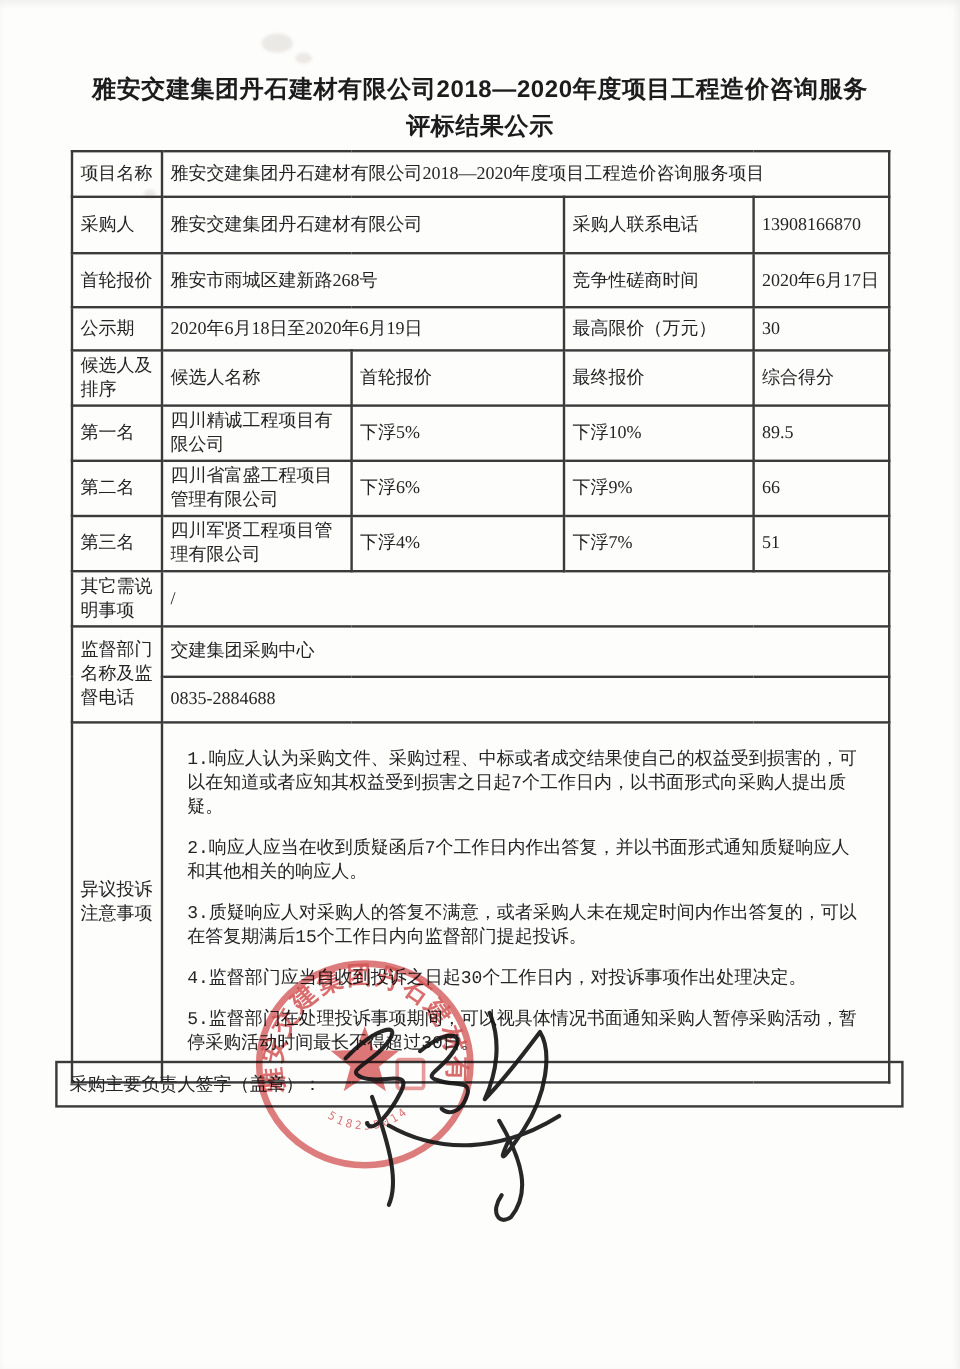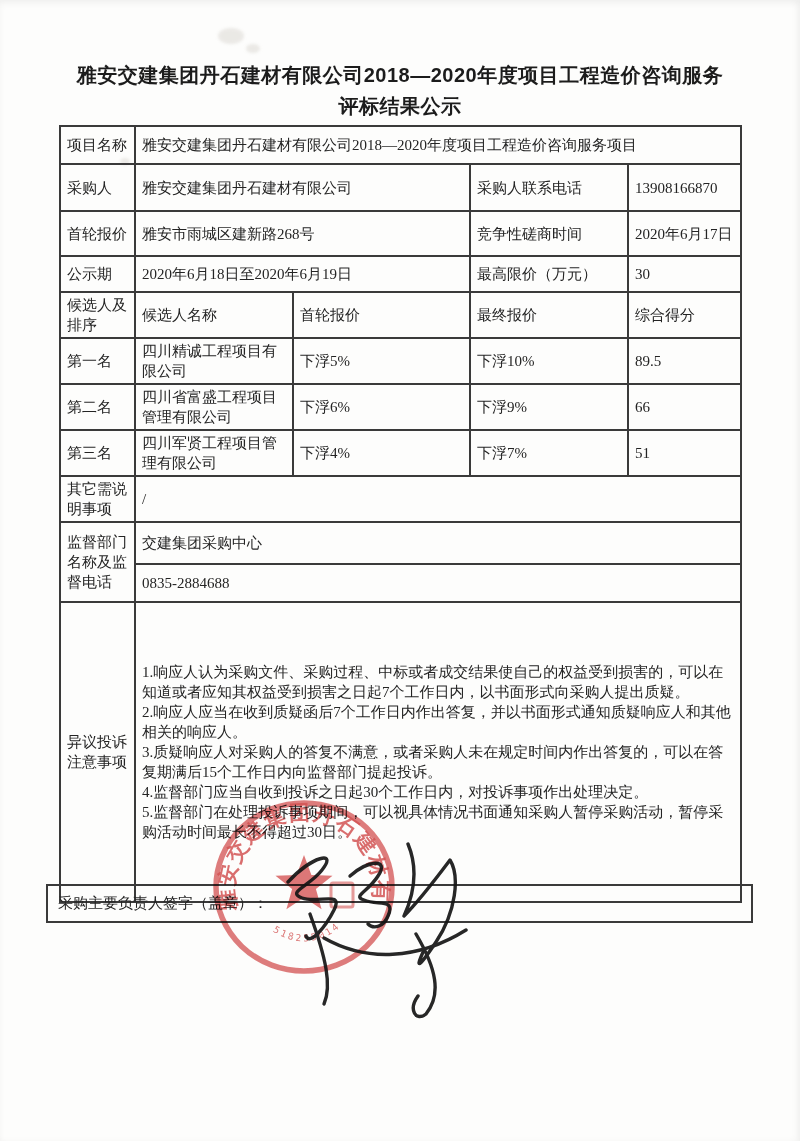--- a/index.html
+++ b/index.html
@@ -27,21 +27,21 @@
   }
   table.main td {
     border:2px solid #3a3a3a; font-size:15px; color:#242424;
     vertical-align:middle; padding:2px 6px; line-height:20px;
     overflow:hidden;
   }
   .lbl { padding:2px 2px 2px 5px; }
   .ctr { }
   .val { padding-left:9px; }
   .obj-cell { vertical-align:top; padding:60px 10px 8px 8px; line-height:25.5px; }
-  .obj-item { margin:0; }
+  .obj-item { margin:14px;font-family:Liberation Mono, monospace; }
   .sign-box {
     position:absolute; left:46px; top:884px; width:707px; height:39px;
     border:2px solid #3a3a3a; display:flex; align-items:center;
     padding-left:10px; font-size:15px; color:#242424; background:transparent;
   }
   .stamp-svg {
     position:absolute; left:192px; top:795px; width:226px; height:202px;
     mix-blend-mode:multiply; opacity:.95; pointer-events:none;
   }
   .sig-svg {

